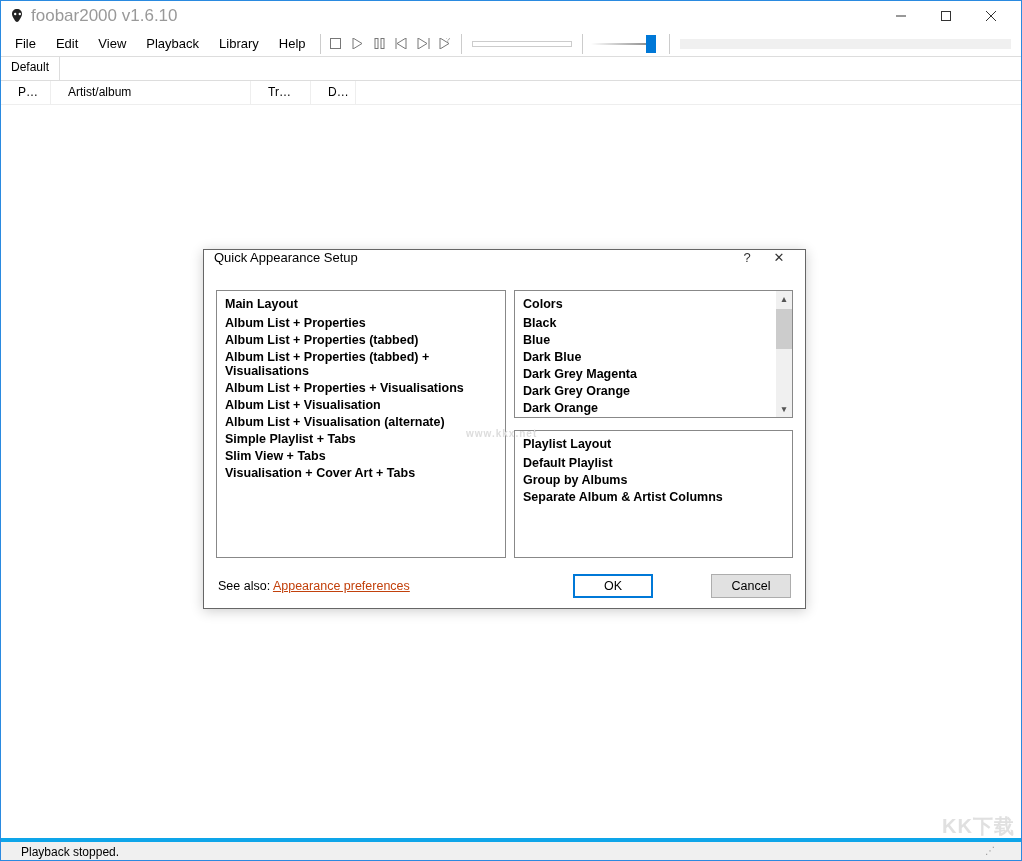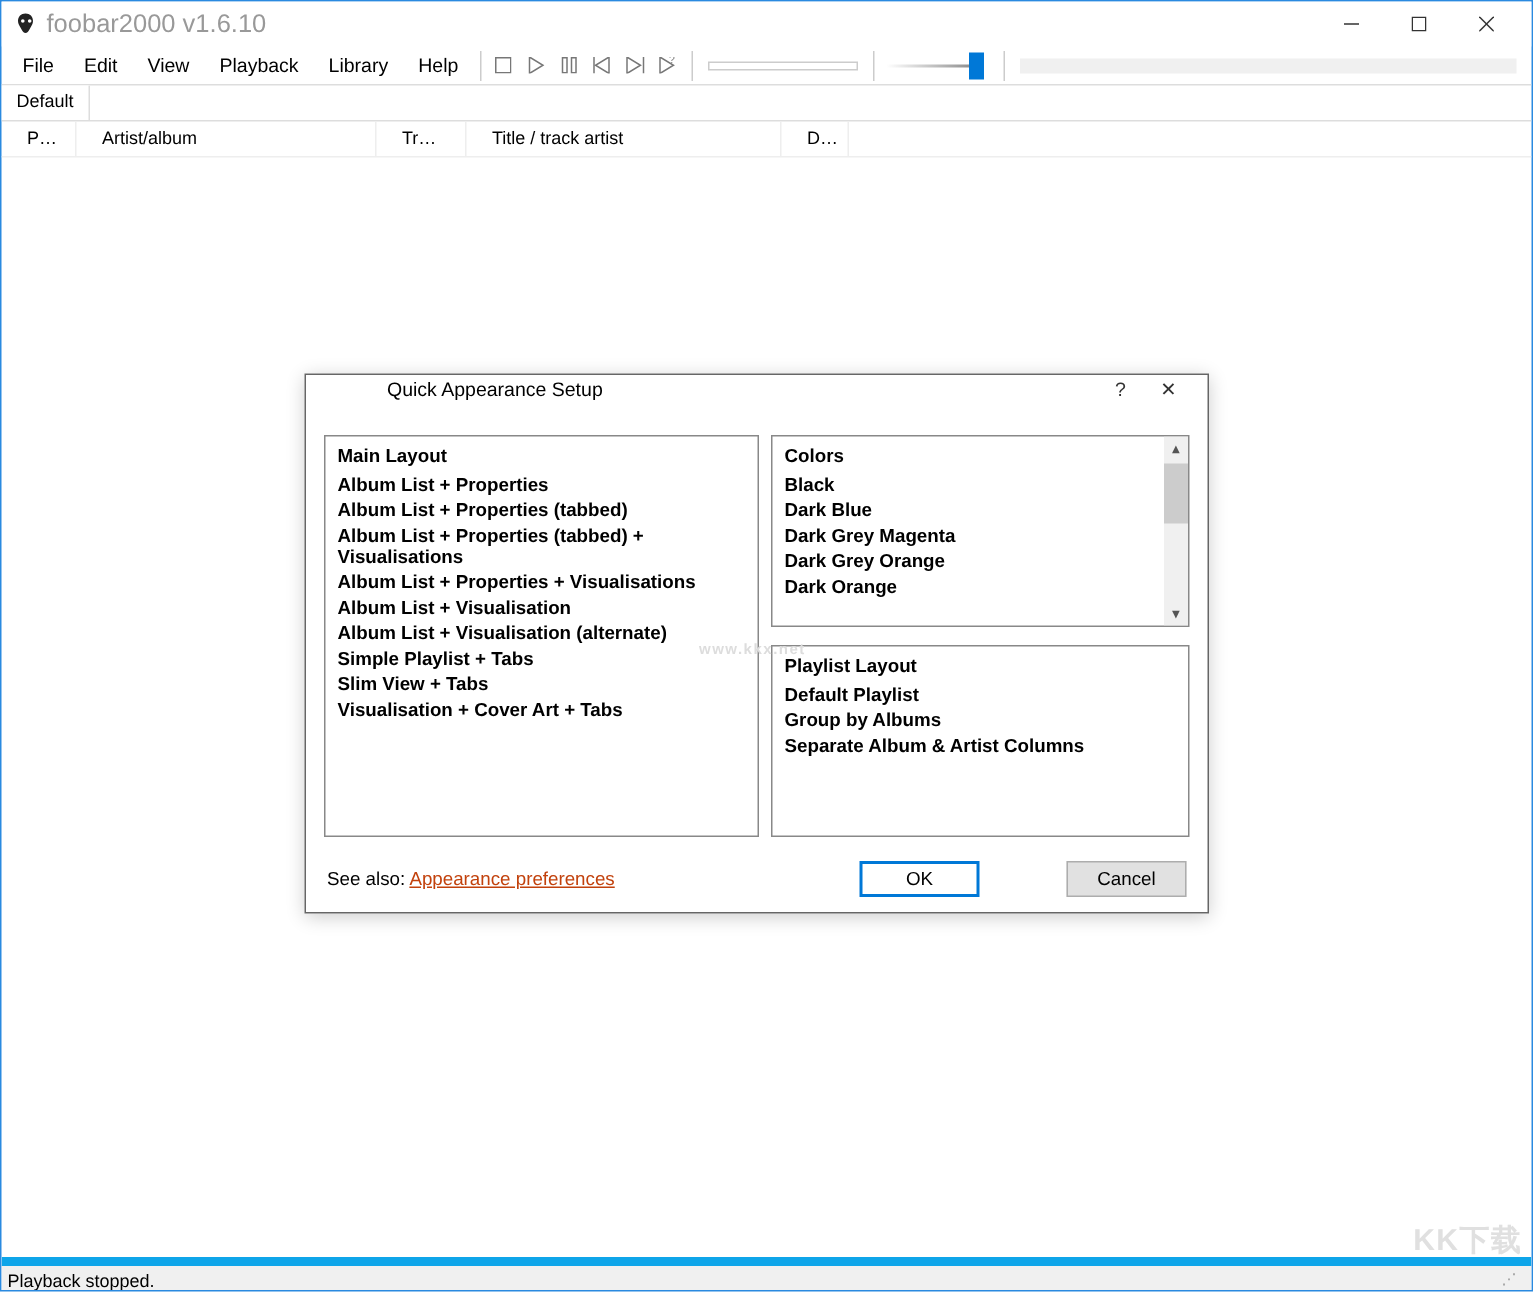--- a/index.html
+++ b/index.html
@@ -24,27 +24,27 @@
 
 
 .tabbar { height: 24px; border-bottom: 1px solid #ddd; display: flex; }
 .tab { padding: 3px 10px; font-size: 12px; background: #fff; border-right: 1px solid #ddd; }
 
 
 .cols { height: 24px; display: flex; border-bottom: 1px solid #eee; font-size: 12px; }
 .col { padding: 4px 17px; border-right: 1px solid #eee; white-space: nowrap; overflow: hidden; text-overflow: ellipsis; }
 
 
-.statusbar { position: absolute; bottom: 0; left: 0; right: 0; height: 22px; background: #f0f0f0; border-top: 6px solid #0ea5e9; font-size: 12px; padding: 3px 4px; display: flex; }
+.statusbar { position: absolute; bottom: 0; left: 0; right: 0; height: 22px; background: #f0f0f0; border-top: 4px solid #0ea5e9; font-size: 12px; padding: 3px 20px; display: flex; }
 .statusbar .status-text { flex: 1; }
 .statusbar .grip { width: 16px; color: #999; font-size: 10px; }
 
 
 .dialog { position: absolute; left: 202px; top: 248px; width: 603px; height: 360px; background: #fff; border: 1px solid #666; box-shadow: 0 2px 12px rgba(0,0,0,.2); display: flex; flex-direction: column; }
-.dialog-titlebar { height: 34px; display: flex; align-items: flex-end; padding: 17px 10px; margin-left: 44px; }
+.dialog-titlebar { height: 34px; display: flex; align-items: flex-start; padding: 0 10px; }
 .dialog-title { flex: 1; font-size: 13px; }
 .dialog-titlebar .dbtn { width: 32px; text-align: center; font-size: 13px; color: #333; }
 .dialog-body { display: flex; gap: 8px; padding: 6px 12px; flex: 1; }
 .panel { border: 1px solid #888; padding: 6px 8px; font-size: 12.5px; overflow: hidden; display: flex; flex-direction: column; gap: 3px; background: #fff; font-weight: bold; }
 .panel .heading { margin-bottom: 2px; }
 .panel .item { cursor: default; }
 .left-col { width: 290px; }
 .right-col { flex: 1; display: flex; flex-direction: column; gap: 12px; }
 .right-top { flex: 1; position: relative; }
 .scrollbar { position: absolute; right: 0; top: 0; bottom: 0; width: 16px; background: #f0f0f0; }
@@ -142,21 +142,20 @@
 </div>
 
 <div class="tabbar">
   <div class="tab">Default</div>
 </div>
 
 <div class="cols">
   <div class="col" style="width:50px">Playi...</div>
   <div class="col" style="width:200px">Artist/album</div>
   <div class="col" style="width:60px">Track ...</div>
-  <div class="col" style="width:210px">Title / track artist</div>
   <div class="col" style="width:45px">Dura...</div>
 </div>
 
 <div class="dialog">
   <div class="dialog-titlebar">
     <span class="dialog-title">Quick Appearance Setup</span>
     <span class="dbtn">?</span>
     <span class="dbtn">✕</span>
   </div>
   <div class="dialog-body">
@@ -169,20 +168,21 @@
       <div class="item">Album List + Visualisation</div>
       <div class="item">Album List + Visualisation (alternate)</div>
       <div class="item">Simple Playlist + Tabs</div>
       <div class="item">Slim View + Tabs</div>
       <div class="item">Visualisation + Cover Art + Tabs</div>
     </div>
     <div class="right-col">
       <div class="panel right-top">
         <div class="heading">Colors</div>
         <div class="item">Black</div>
+        <div class="item">Blue</div>
         <div class="item">Dark Blue</div>
         <div class="item">Dark Grey Magenta</div>
         <div class="item">Dark Grey Orange</div>
         <div class="item">Dark Orange</div>
         <div class="scrollbar">
           <div class="scroll-arrow">▴</div>
           <div class="scroll-thumb"></div>
           <div class="scroll-arrow" style="position:absolute;bottom:0;width:100%">▾</div>
         </div>
       </div>

